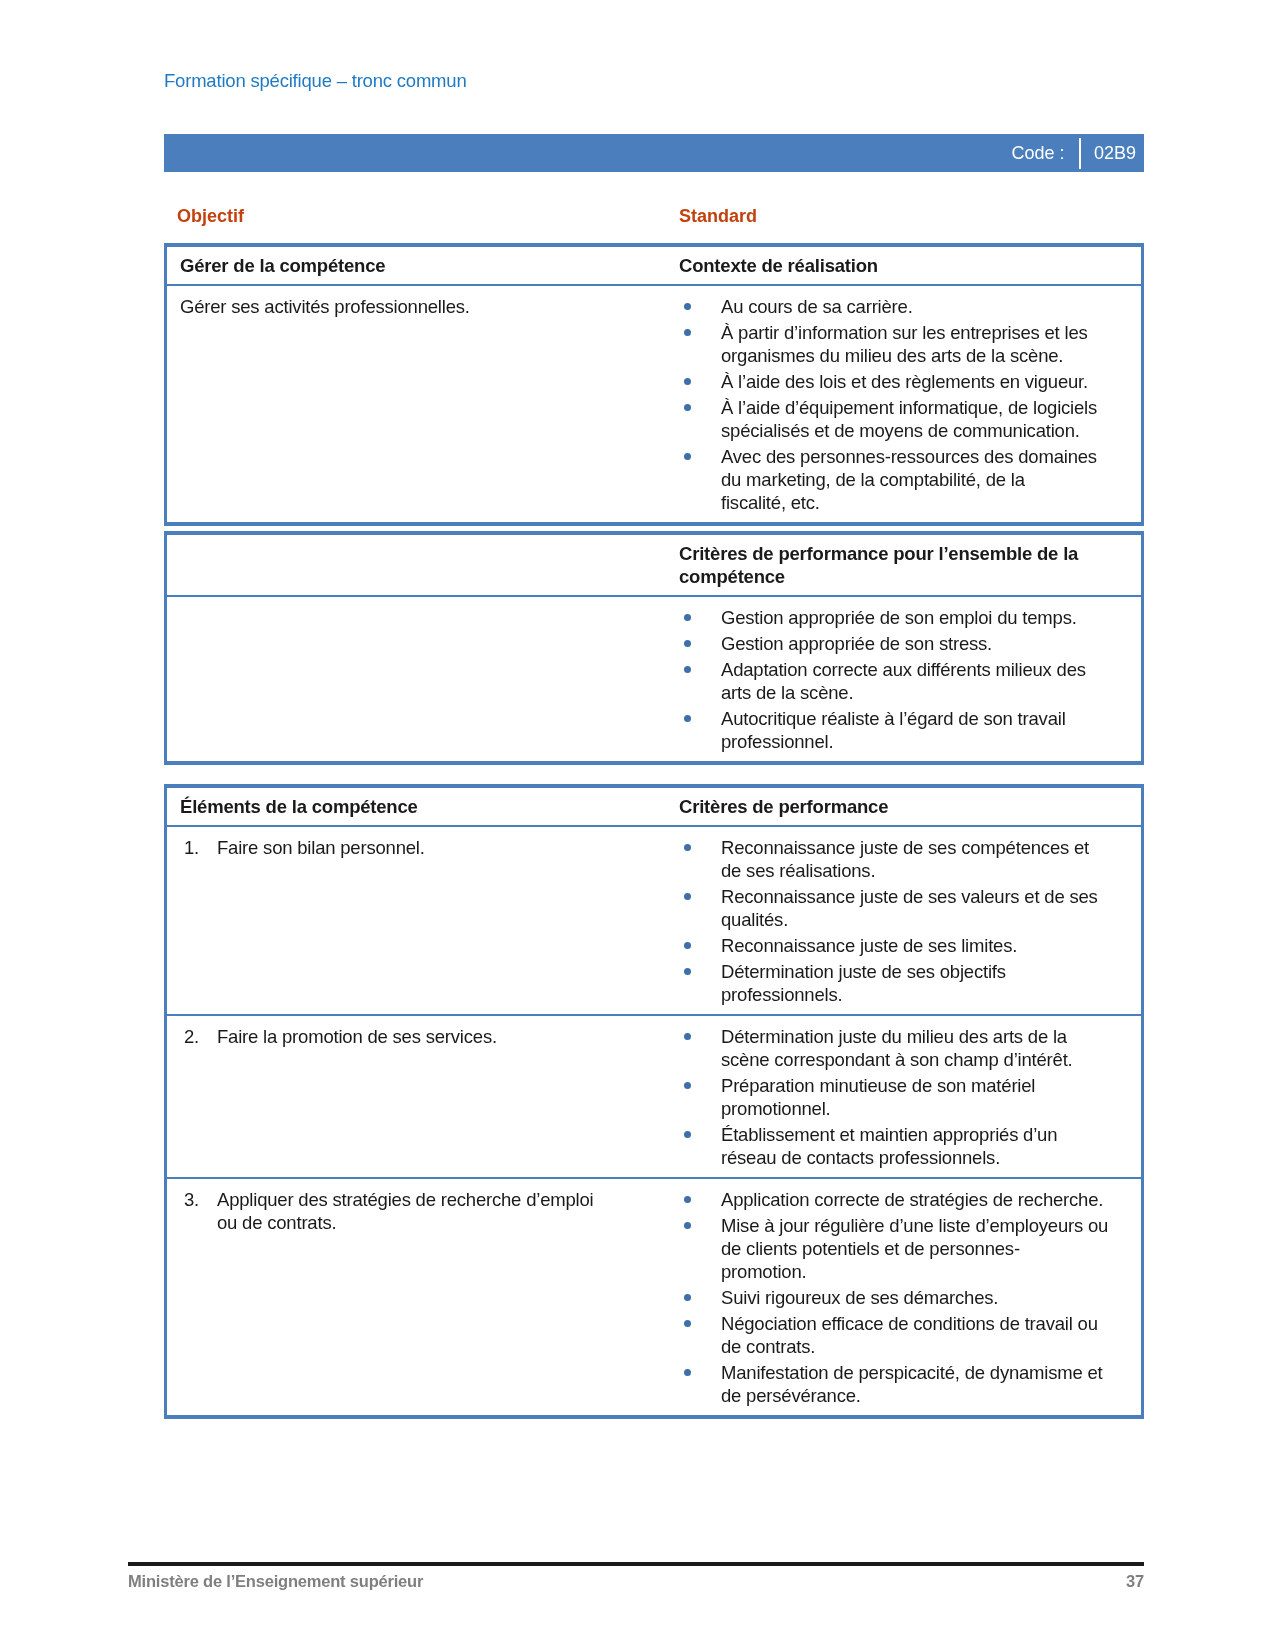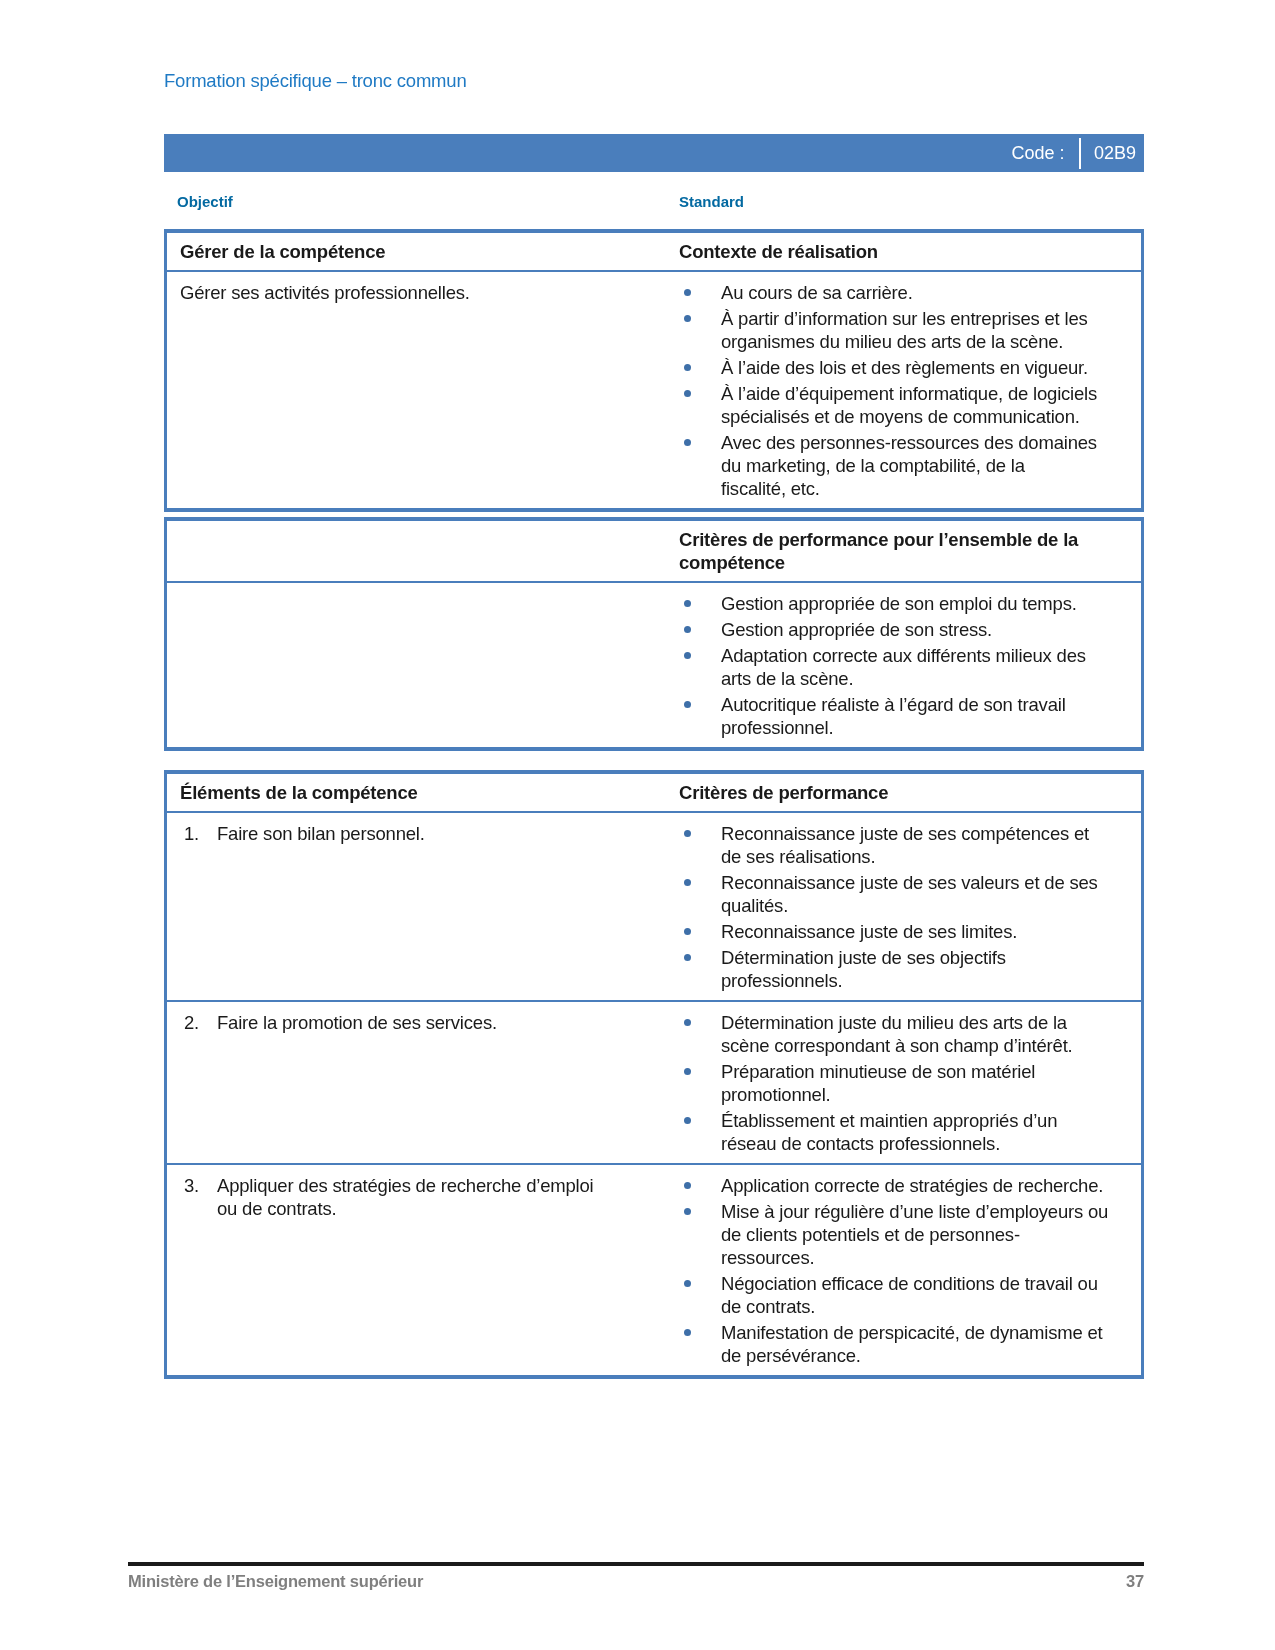--- a/index.html
+++ b/index.html
@@ -18,22 +18,22 @@
 
   .banner {
     margin-top:41px; height:38px; background:#4a7ebc;
     display:flex; align-items:center; justify-content:flex-end;
     color:#ffffff; font-size:18px; padding-right:8px;
   }
   .banner .code-label { margin-right:15px; }
   .banner .vsep { width:1.5px; height:31px; background:#ffffff; margin-right:13px; }
 
   .titles {
-    margin-top:17px; display:grid; grid-template-columns:515px 1fr;
-    font-size:15px; font-weight:bold; color:#0369a1; line-height:26px;
+    margin-top:31px; display:grid; grid-template-columns:515px 1fr;
+    font-size:18px; font-weight:bold; color:#c2410c; line-height:26px;
   }
   .titles .lc { padding-left:13px; }
 
   .tbl {
     border:3px solid #4a7ebc; border-top-width:4px; border-bottom-width:4px;
     background:#ffffff;
   }
   .tbl1 { margin-top:14px; }
   .tbl2 { margin-top:5px; }
   .tbl3 { margin-top:19px; }
@@ -225,21 +225,25 @@
       </div>
       <div class="bullets">
         <div class="bul">
             <span class="dot"></span>
             <span class="btxt">Application correcte de stratégies de recherche.</span>
           </div>
         <div class="bul">
             <span class="dot"></span>
             <span class="btxt">Mise à jour régulière d’une liste d’employeurs ou
 de clients potentiels et de personnes-
-ressources.</span>
+promotion.</span>
+          </div>
+        <div class="bul">
+            <span class="dot"></span>
+            <span class="btxt">Suivi rigoureux de ses démarches.</span>
           </div>
         <div class="bul">
             <span class="dot"></span>
             <span class="btxt">Négociation efficace de conditions de travail ou
 de contrats.</span>
           </div>
         <div class="bul">
             <span class="dot"></span>
             <span class="btxt">Manifestation de perspicacité, de dynamisme et
 de persévérance.</span>

